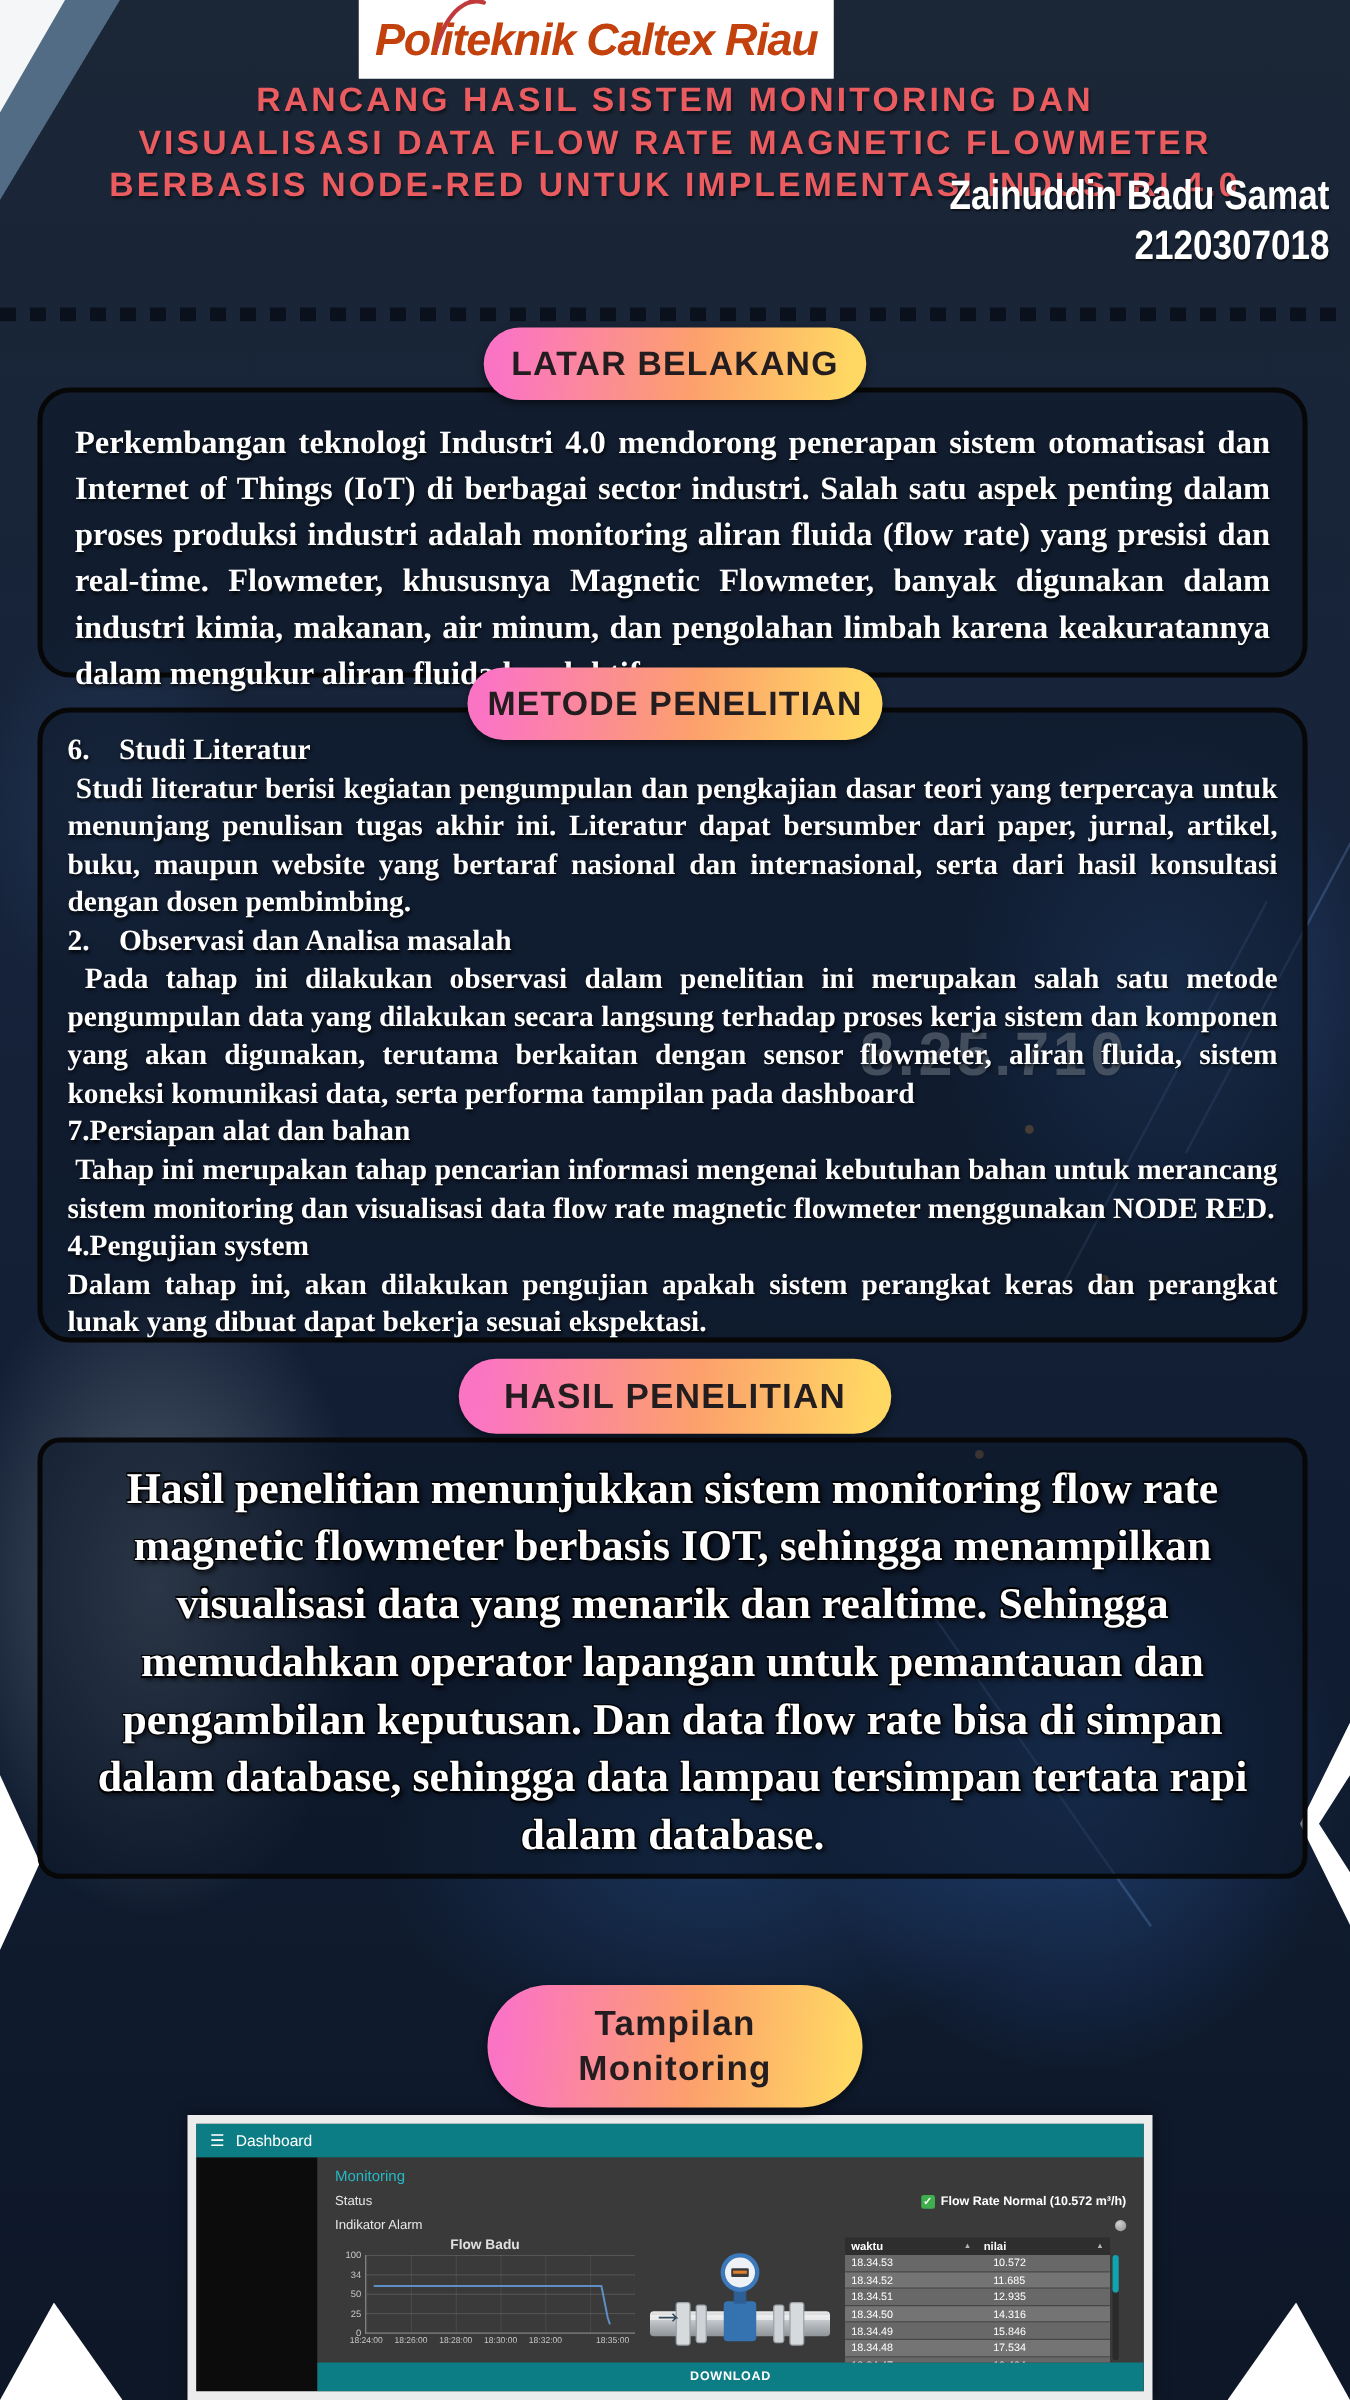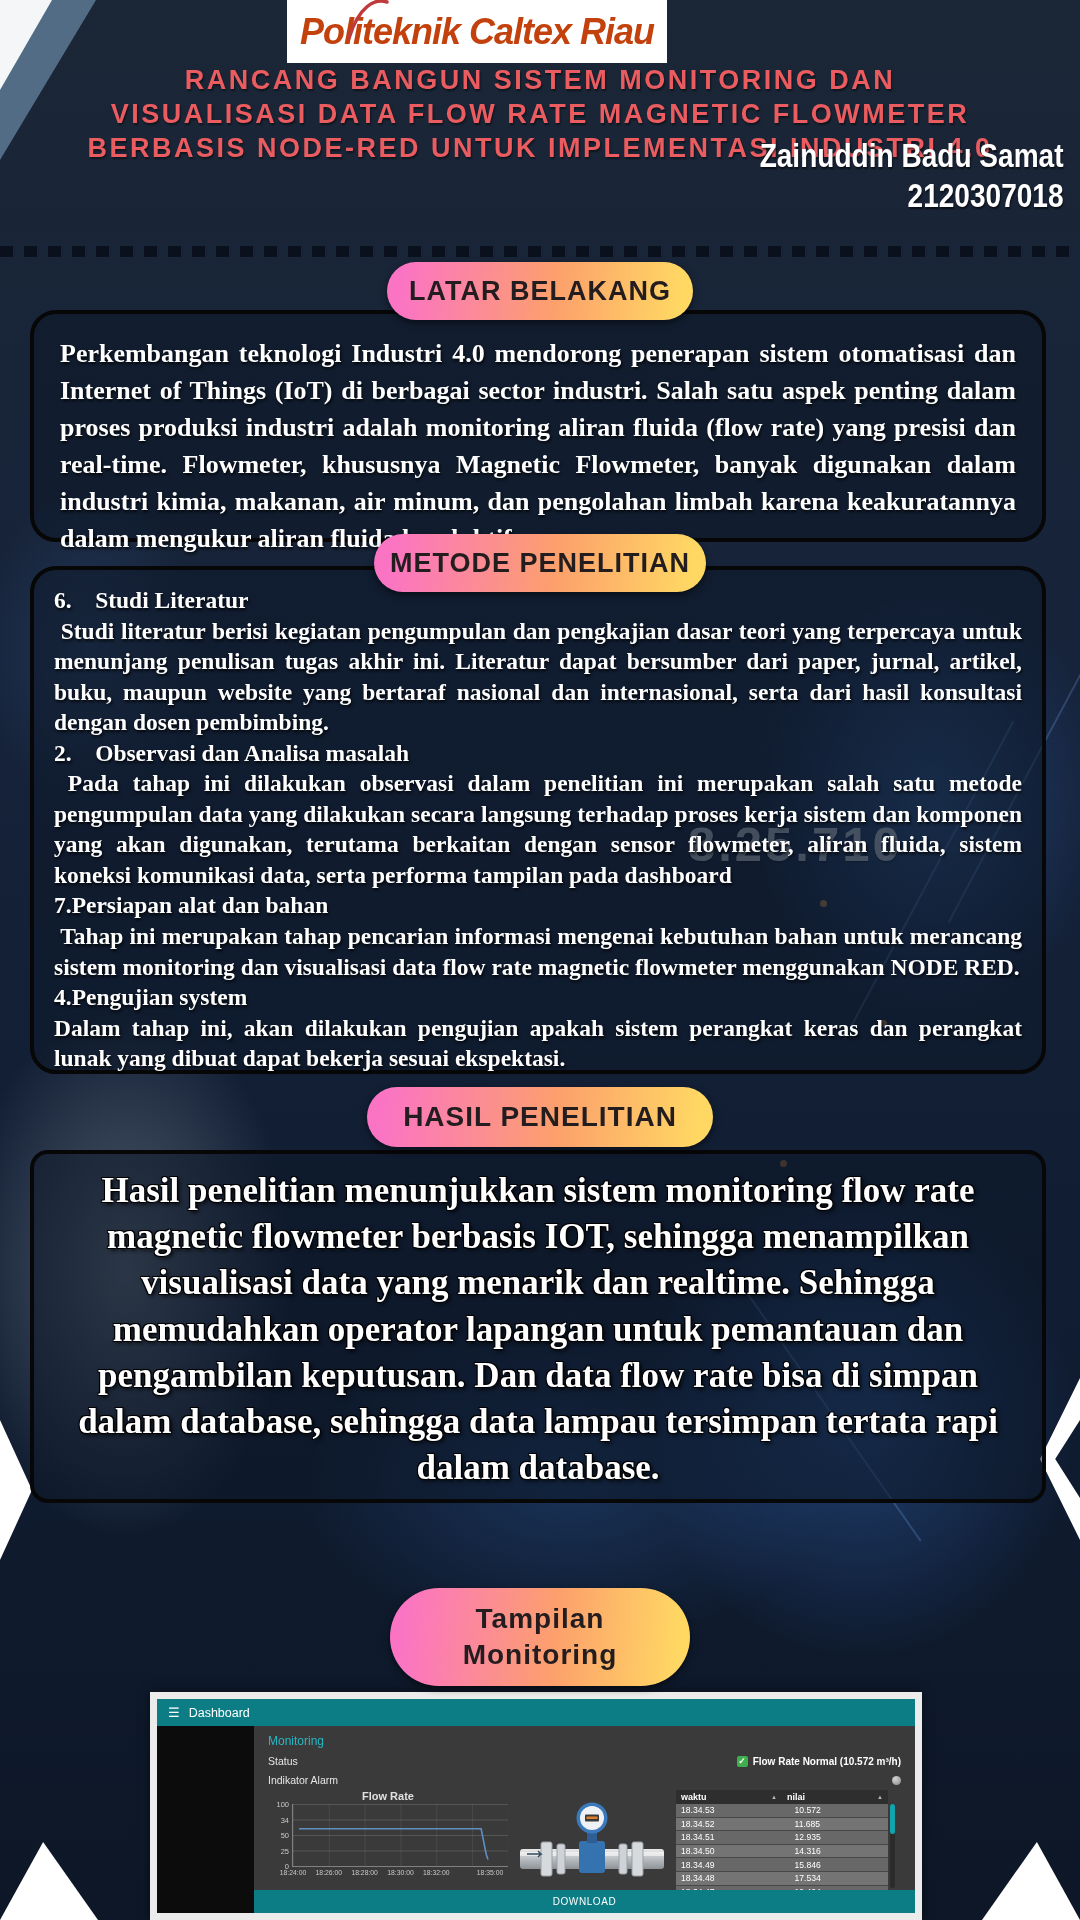--- a/index.html
+++ b/index.html
@@ -93,21 +93,21 @@
   .db-table{width:212px;flex:0 0 auto;position:relative;color:#fff;}
   .tbl-head{display:flex;background:#2e2e2e;font-weight:700;height:14px;align-items:center;font-size:9px;}
   .tbl-head .col{flex:1;padding:0 5px;display:flex;justify-content:space-between;align-items:center;cursor:pointer;text-align:center;}
   .sort{font-size:6px;color:#b5b5b5;}
   .tbl-row{display:flex;height:12.6px;align-items:center;font-size:8.6px;border-bottom:1px solid #474747;background:#747474;gap:15px;}
   .tbl-row:nth-child(even){background:#686868;}
   .cell{flex:1;padding:0 5px;overflow:hidden;white-space:nowrap;}
   .scrollbar{position:absolute;right:-7px;top:14px;width:5px;height:84px;background:#2b2b2b;border-radius:3px;}
   .scroll-thumb{width:5px;height:30px;background:#12a3ad;border-radius:3px;cursor:pointer;}
   .db-download{flex:0 0 23px;margin-top:auto;background:#0c7d84;color:#fff;display:flex;align-items:center;justify-content:center;
-    font-size:10px;font-weight:400;letter-spacing:.6px;cursor:pointer;}
+    font-size:10px;font-weight:700;letter-spacing:.6px;cursor:pointer;}
 </style>
 </head>
 <body>
 
 <div class="poster">
 
   <div class="blob blob1"></div>
   <div class="blob blob2"></div>
   <div class="blob blob3"></div>
   <div class="blob blob4"></div>
@@ -125,21 +125,21 @@
   <div class="tri-br"></div>
 
   <div class="logo-box">
     <svg class="logo-swoosh" width="52" height="46" viewBox="0 0 52 46">
       <path d="M8 42 C 18 10, 34 2, 46 6" stroke="#c03a3c" stroke-width="3.5" fill="none" stroke-linecap="round"></path>
     </svg>
     <span class="logo-text">Politeknik Caltex Riau</span>
   </div>
 
   <div class="title">
-    <div>RANCANG BANGUN SISTEM MONITORING DAN</div>
+    <div>RANCANG HASIL SISTEM MONITORING DAN</div>
     <div>VISUALISASI DATA FLOW RATE MAGNETIC FLOWMETER</div>
     <div>BERBASIS NODE-RED UNTUK IMPLEMENTASI INDUSTRI 4.0</div>
   </div>
 
   <div class="author">
     <div>Zainuddin Badu Samat</div>
     <div>2120307018</div>
   </div>
 
   <div class="dash-sep"></div>
@@ -200,21 +200,21 @@
             </div>
 
             <div class="db-row alarm">
               <span>Indikator Alarm</span>
               <span class="led"></span>
             </div>
 
             <div class="db-widgets">
 
               <div class="chart-wrap">
-                <div class="chart-title">Flow Rate</div>
+                <div class="chart-title">Flow Badu</div>
                 <div class="plot-area">
                   <span class="y-tick yt0">100</span>
                   <span class="y-tick yt1">34</span>
                   <span class="y-tick yt2">50</span>
                   <span class="y-tick yt3">25</span>
                   <span class="y-tick yt4">0</span>
                   <span class="x-tick" style="left: 0%;">18:24:00</span>
                   <span class="x-tick" style="left: 16.67%;">18:26:00</span>
                   <span class="x-tick" style="left: 33.33%;">18:28:00</span>
                   <span class="x-tick" style="left: 50%;">18:30:00</span>

